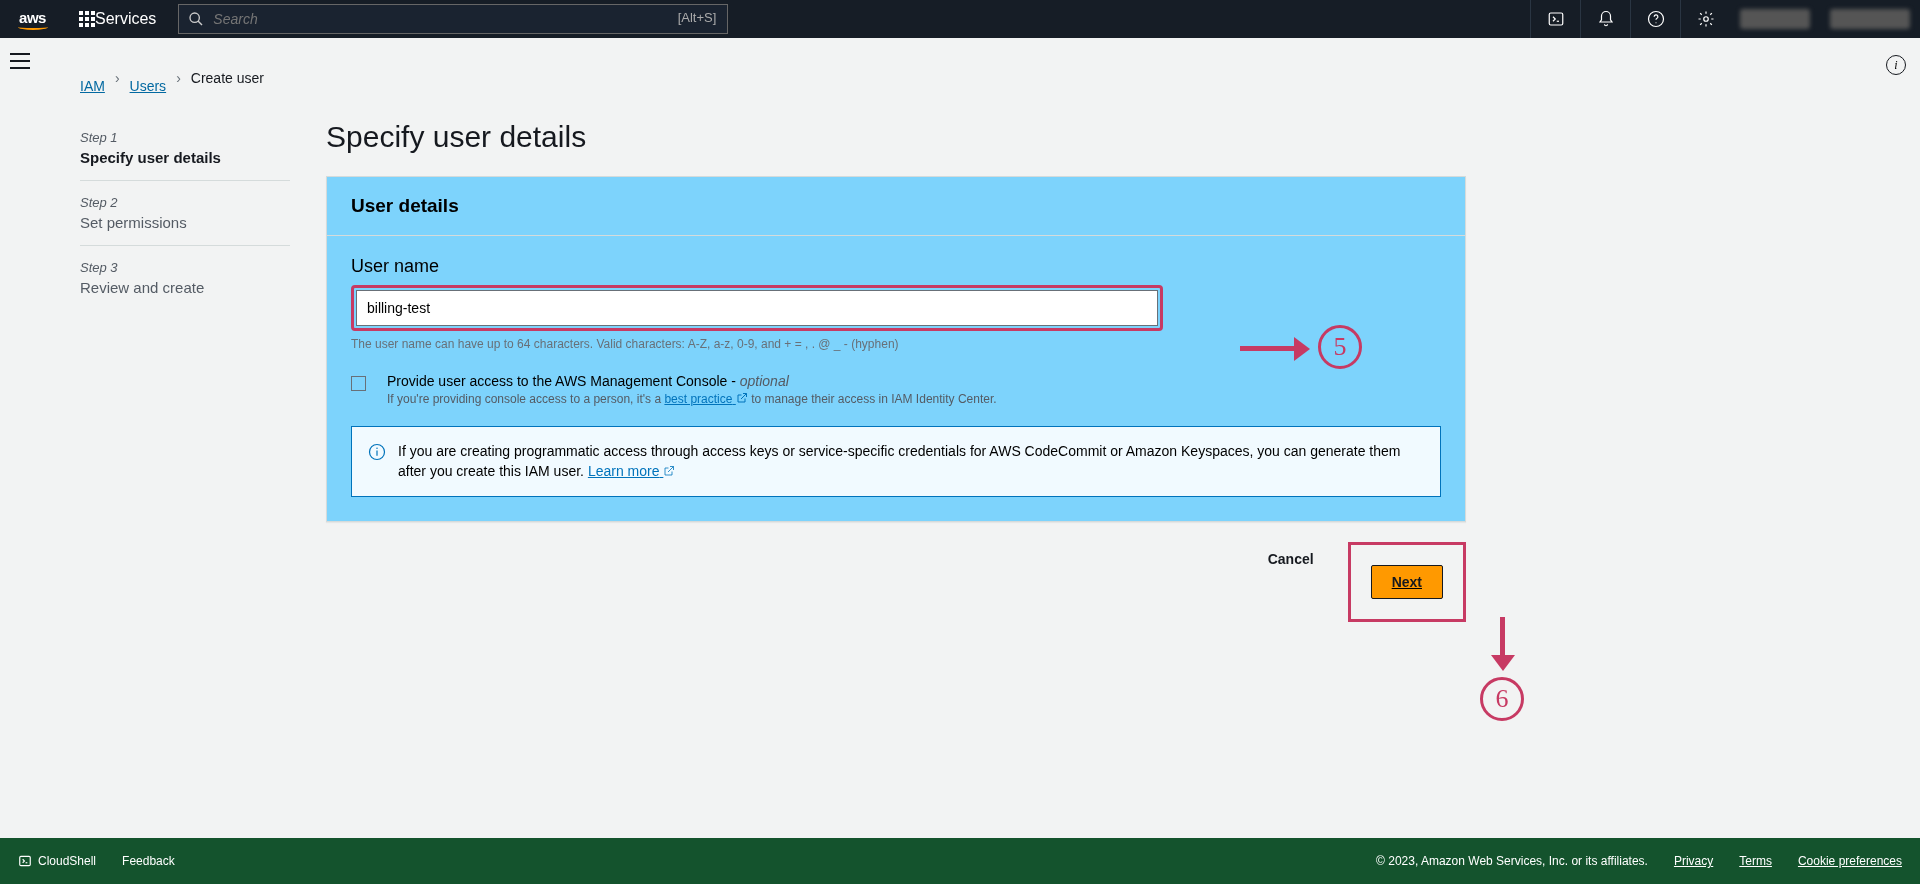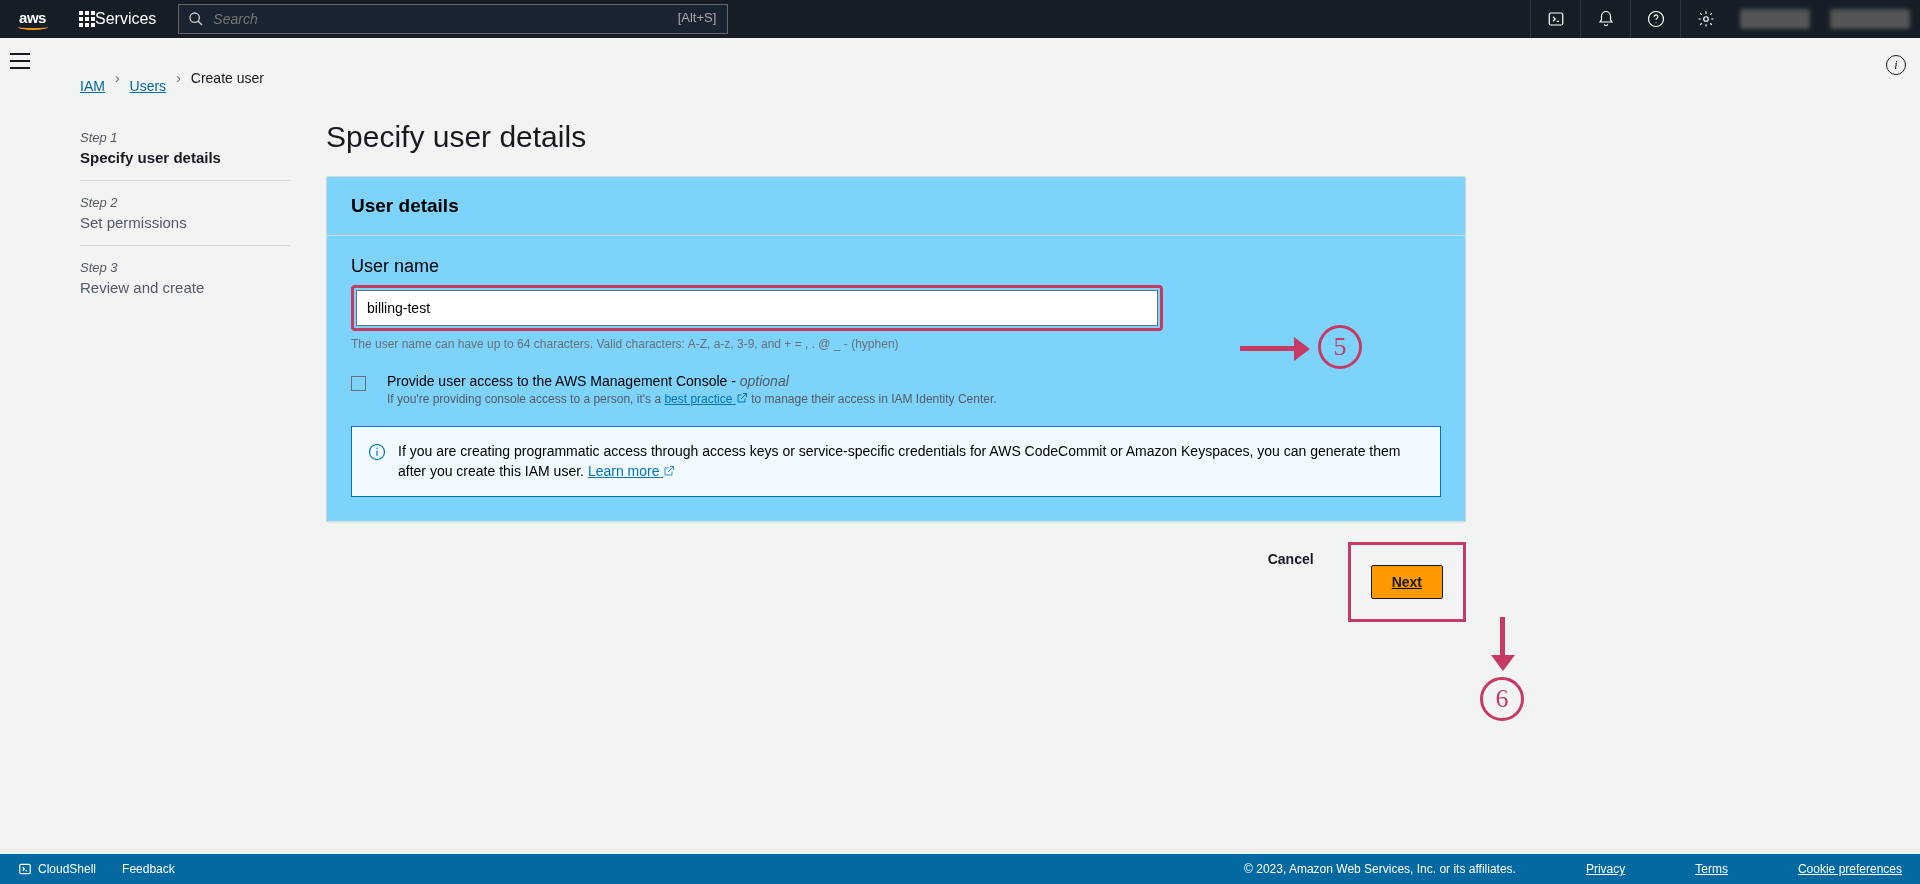--- a/index.html
+++ b/index.html
@@ -82,24 +82,24 @@
 .arrow-right::before { content:""; position:absolute; top:3px; left:0; right:14px; height:5px; background:#c73a63; }
 .arrow-right::after { content:""; position:absolute; right:0; top:-6px; border-left:16px solid #c73a63; border-top:12px solid transparent; border-bottom:12px solid transparent; }
 .circle-num { width:44px; height:44px; border:3px solid #c73a63; border-radius:50%; color:#c73a63; font-size:26px; font-weight:400; display:flex; align-items:center; justify-content:center; font-family:Georgia,serif; }
 
 .callout-6 { position:absolute; top:576px; left:1440px; display:flex; flex-direction:column; align-items:center; gap:6px; }
 .arrow-down { width:8px; height:54px; position:relative; }
 .arrow-down::before { content:""; position:absolute; top:0; bottom:14px; left:2px; width:5px; background:#c73a63; }
 .arrow-down::after { content:""; position:absolute; bottom:0; left:-7px; border-top:16px solid #c73a63; border-left:12px solid transparent; border-right:12px solid transparent; }
 
 
-.footer { position:absolute; bottom:0; left:0; right:0; height:30px; background:#0369a1; display:flex; align-items:center; color:#fff; font-size:12px; padding:0 18px; }
+.footer { position:absolute; bottom:0; left:0; right:0; height:46px; background:#14532d; display:flex; align-items:center; color:#fff; font-size:12px; padding:0 18px; }
 .footer-item { display:flex; align-items:center; gap:6px; margin-right:26px; cursor:pointer; }
 .footer-right { margin-left:auto; display:flex; gap:26px; }
-.footer-right span, .footer-right a { color:#fff;margin-left:44px; }
+.footer-right span, .footer-right a { color:#fff; }
 
 svg.ext { width:12px; height:12px; display:inline-block; vertical-align:-1px; }
 </style>
 </head>
 <body>
 
 <div class="topnav">
   <div class="aws-logo">
     <div style="display:flex;flex-direction:column;align-items:center;">
       <span class="aws-text">aws</span>
@@ -200,21 +200,21 @@
     <div class="main-col">
       <h1 class="page-title">Specify user details</h1>
 
       <div class="panel">
         <div class="panel-header">User details</div>
         <div class="panel-body">
           <label class="field-label">User name</label>
           <div class="hl-user">
             <input type="text" class="username-input" value="billing-test" style="">
           </div>
-          <div class="field-hint">The user name can have up to 64 characters. Valid characters: A-Z, a-z, 3-9, and + = , . @ _ - (hyphen)</div>
+          <div class="field-hint">The user name can have up to 64 characters. Valid characters: A-Z, a-z, 0-9, and + = , . @ _ - (hyphen)</div>
 
           <div class="checkbox-row">
             <div class="checkbox"></div>
             <div>
               <div class="check-main">
                 <span>Provide user access to the AWS Management Console - </span><span class="optional">optional</span>
               </div>
               <div class="check-sub">
                 <span>If you're providing console access to a person, it's a </span><a href="#"><span>best practice</span> <svg class="ext" viewBox="0 0 24 24" fill="none" stroke="#0073bb" stroke-width="2">
                       <path d="M14 3h7v7"></path>

